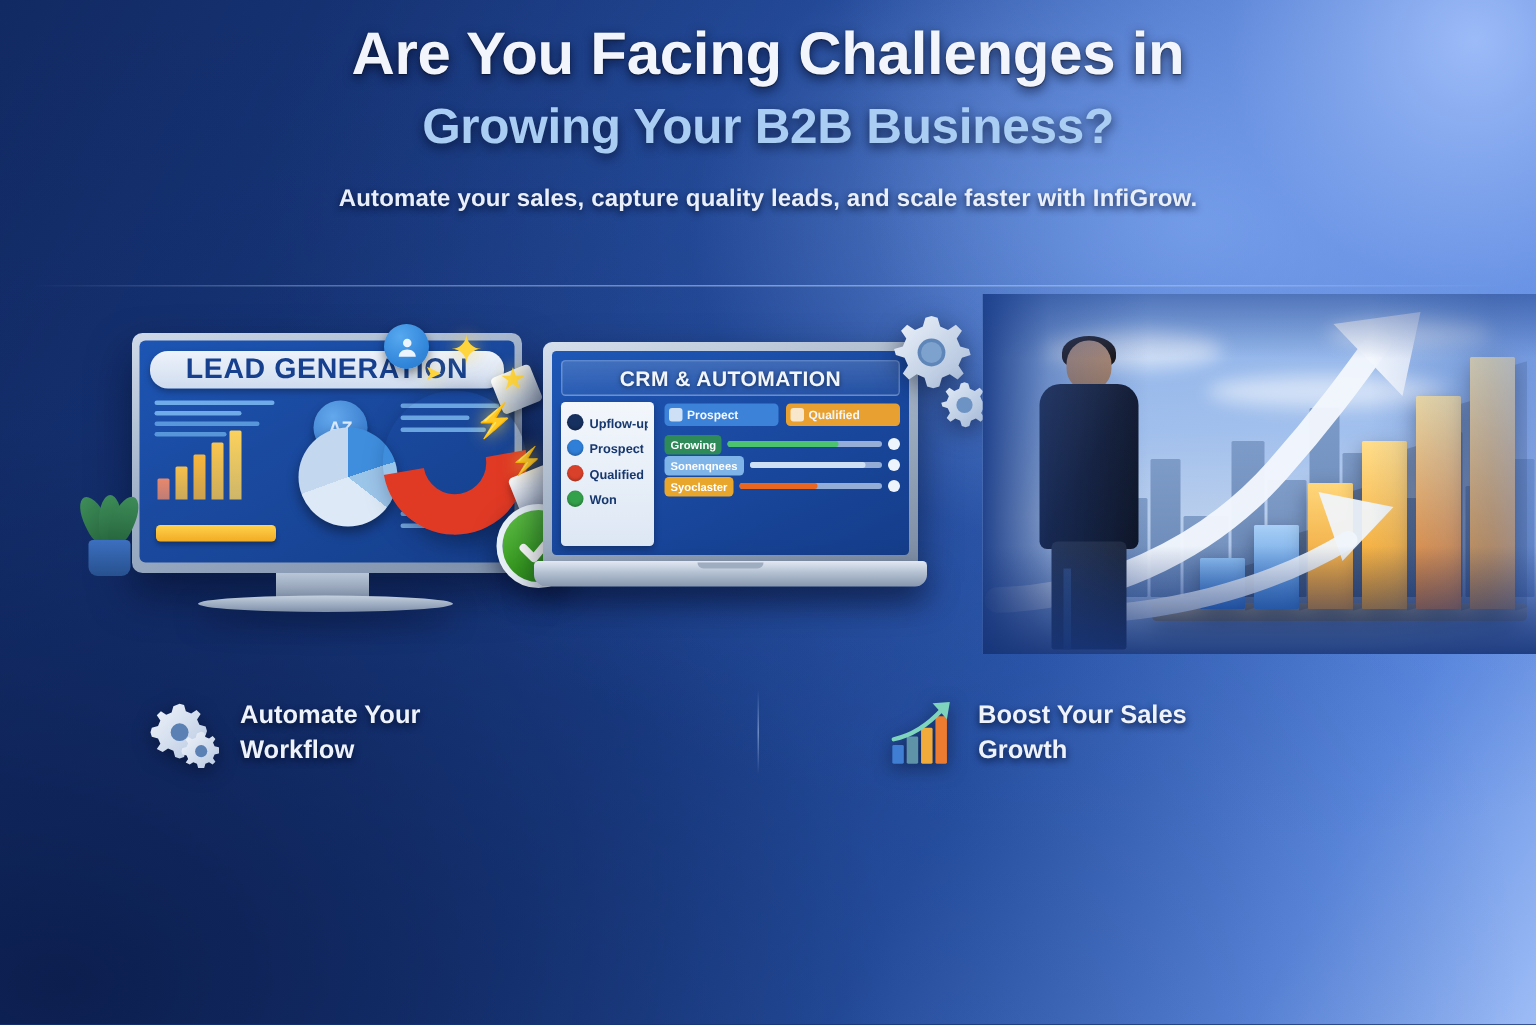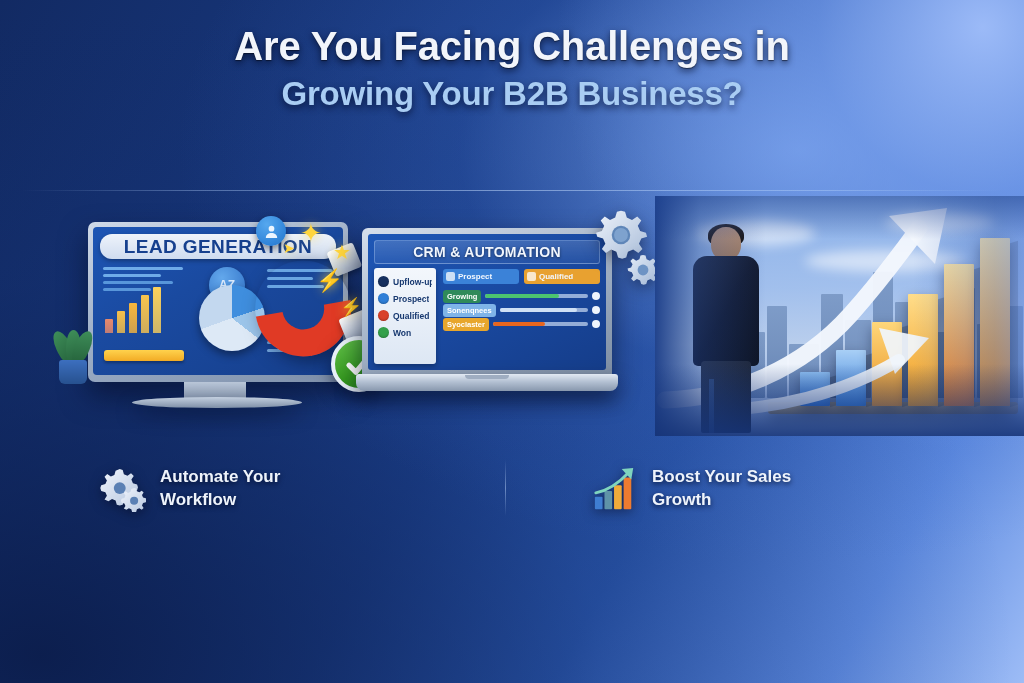--- a/index.html
+++ b/index.html
@@ -13,21 +13,21 @@
     position:absolute; inset:0; width:1024px; height:683px; overflow:hidden;
     background:
       radial-gradient(circle at 96% 4%, rgba(160,190,250,0.95) 0%, rgba(120,160,240,0.55) 14%, rgba(60,100,190,0.0) 36%),
       radial-gradient(ellipse at 78% 22%, rgba(135,175,245,0.75) 0%, rgba(60,105,195,0.25) 30%, rgba(25,60,140,0) 55%),
       radial-gradient(ellipse at 4% 96%, rgba(10,26,70,0.85) 0%, rgba(15,38,95,0.25) 40%, rgba(20,50,120,0) 70%),
       linear-gradient(118deg, #122a63 0%, #17367a 26%, #1d4391 48%, #2a57ad 66%, #5d8ae0 86%, #9dbcf6 100%);
   }
   
   .hdr { position:absolute; top:0; left:0; width:1024px; text-align:center; }
   .h1 {
-    margin-top:25px;
+    margin-top:15px;
     font-size:40px; font-weight:bold; color:#f2f5fb;
     letter-spacing:-0.2px; line-height:1.08;
     text-shadow:0 3px 7px rgba(4,12,40,.75), 0 1px 1px rgba(0,0,0,.5);
   }
   .h2 {
     margin-top:8px;
     font-size:33px; font-weight:bold; color:#a9cdf3;
     letter-spacing:-0.2px; line-height:1.1;
     text-shadow:0 3px 7px rgba(4,12,40,.7);
   }
@@ -234,20 +234,21 @@
     text-shadow:0 2px 5px rgba(4,12,40,.8); }
 </style>
 </head>
 <body>
 
 <div id="stage">
 
   <div class="hdr">
     <div class="h1">Are You Facing Challenges in</div>
     <div class="h2">Growing Your B2B Business?</div>
+    <div class="sub">Automate your sales, capture quality leads, and scale faster with InfiGrow.</div>
   </div>
   <div class="divider"></div>
 
   <div class="monitor">
     <div class="mon-bezel">
       <div class="mon-screen">
         <div class="mon-title">LEAD GENERATION</div>
         <div class="mon-body">
           <div class="mini-lines">
               <i></i>

